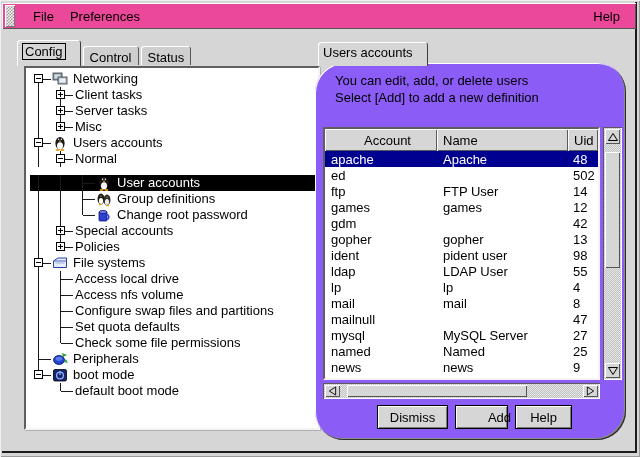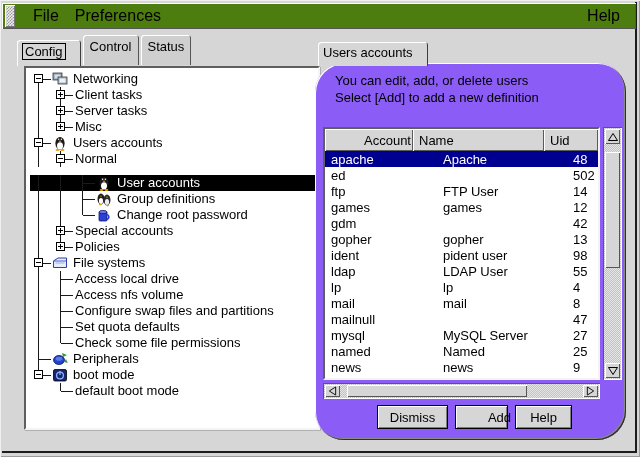--- a/index.html
+++ b/index.html
@@ -7,39 +7,39 @@
   .window{
     position:relative;width:640px;height:457px;background:#d6d6d6;
     font-family:"Liberation Sans",sans-serif;color:#000;overflow:hidden;
     box-shadow:inset 1px 1px 0 #f0f0f0, inset -1px -1px 0 #9a9a9a;
   }
   .frame-bottom{position:absolute;left:2px;right:3px;bottom:4px;height:2px;background:#1c1c1c;}
   .frame-right{position:absolute;top:2px;bottom:4px;right:3px;width:2px;background:#1c1c1c;}
 
   
   .menubar{
-    position:absolute;left:2px;top:3px;right:4px;height:26px;background:#4d7c0f;
+    position:absolute;left:2px;top:3px;right:4px;height:26px;background:#ec4899;
     box-shadow:inset 1px 1px 0 #fff, inset -1px -1px 0 #555;
-    display:flex;align-items:center;font-size:16px;
+    display:flex;align-items:center;font-size:13px;
   }
   .grip{
     width:10px;height:22px;margin:0 10px 0 3px;flex:none;
     background-image:linear-gradient(45deg,#9a9a9a 25%,transparent 25%,transparent 75%,#9a9a9a 75%),
                      linear-gradient(45deg,#9a9a9a 25%,transparent 25%,transparent 75%,#9a9a9a 75%);
     background-size:3px 3px;background-position:0 0,1.5px 1.5px;background-color:#ececec;
     box-shadow:inset 1px 1px 0 #fff, inset -1px -1px 0 #777;
   }
   .menu-item{padding:3px 8px;}
   .menu-help{margin-left:auto;margin-right:8px;}
 
   
   .tabs-left{position:absolute;left:17px;top:38px;height:27px;display:flex;align-items:flex-end;z-index:3;}
   .tabs-right{position:absolute;left:318px;top:40px;height:25px;display:flex;align-items:flex-end;z-index:3;}
   .tab{
-    position:relative;background:#cfcfcf;margin-right:2px;padding:4px 7px 11px 7px;font-size:13px;
+    position:relative;background:#cfcfcf;margin-right:2px;padding:4px 7px 0 7px;font-size:13px;
     border-top-left-radius:3px;border-top-right-radius:3px;
     box-shadow:inset 1px 1px 0 #fff, inset -1px 0 0 #555;
   }
   .tab.active{background:#d6d6d6;padding:3px 15px 6px 5px;margin-bottom:-1px;
     box-shadow:inset 1px 1px 0 #fff, inset -1px 0 0 #3c3c3c;}
   .tab.active .focusbox{display:inline-block;border:1px solid #000;padding:0 2px;}
 
   
   .treebox{
     position:absolute;left:24px;top:66px;width:296px;height:364px;background:#fff;
@@ -446,21 +446,21 @@
   </div>
 
   <div class="page">
     <div class="intro">
       <div>You can edit, add, or delete users</div>
       <div>Select [Add] to add a new definition</div>
     </div>
 
     <div class="usertable">
       <div class="thead">
-          <span class="hcell" style="width: 88px; padding-left: 39px;">Account</span>
+          <span class="hcell" style="width: 112px; padding-left: 39px;">Account</span>
           <span class="hcell" style="width: 131px;">Name</span>
           <span class="hcell" style="width: 30px; flex: 1 1 0%;">Uid</span>
         </div>
       <div class="tbody">
           <div class="trow sel">
             <span class="tc c0">apache</span>
             <span class="tc c1">Apache</span>
             <span class="tc c2">48</span>
           </div>
           <div class="trow">

